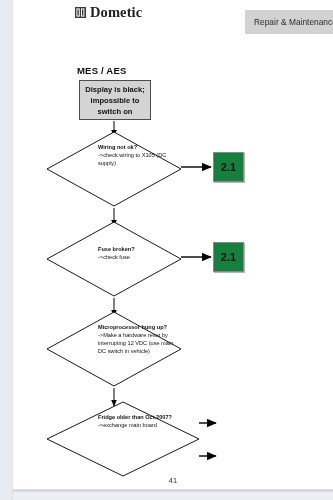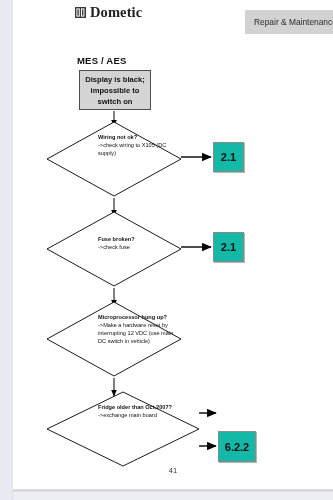--- a/index.html
+++ b/index.html
@@ -86,21 +86,21 @@
   #tab-repair span {
     font-size: 8.4px;
     color: #2b2b2b;
     padding-left: 9px;
     white-space: nowrap;
   }
 
   
   #chart {
     position: absolute;
-    left: 0; top: 2px;
+    left: 0; top: 12px;
     width: 320px; height: 430px;
   }
 
   .section-title {
     position: absolute;
     left: 64px;
     top: 53px;
     font-size: 9.5px;
     font-weight: bold;
     color: #111;
@@ -123,21 +123,21 @@
     font-weight: bold;
     line-height: 1.45;
     color: #111;
     padding: 0 5px;
   }
 
   
   .ref-box {
     position: absolute;
     box-sizing: border-box;
-    background: #14b8a6;
+    background: #15803d;
     border: 1px solid #8a8a8a;
     box-shadow: 1px 1px 0 #b4b4b4;
     display: flex;
     align-items: center;
     justify-content: center;
   }
   .ref-box .txt {
     font-size: 11px;
     font-weight: bold;
     color: #111;
@@ -281,23 +281,20 @@
         <svg width="154" height="76" viewBox="0 0 154 76">
           <polygon points="77,1 153,38 77,75 1,38" fill="#ffffff" stroke="#000" stroke-width="0.9"></polygon>
         </svg>
         <div class="diamond-text" style="left:52px; top:12px; width:80px;">
           <span class="q">Fridge older than Oct.2007?</span>
           <span class="a">-&gt;exchange main board</span>
         </div>
       </div>
 
 
-      <div class="ref-box" style="left:205px; top:429px; width:38px; height:31px;">
-        <span class="txt">6.2.2</span>
-      </div>
 
       <div id="page-number">41</div>
 
     </div>
 
   </div>
 
   <div id="page-bottom-shadow"></div>
 
 </div>

